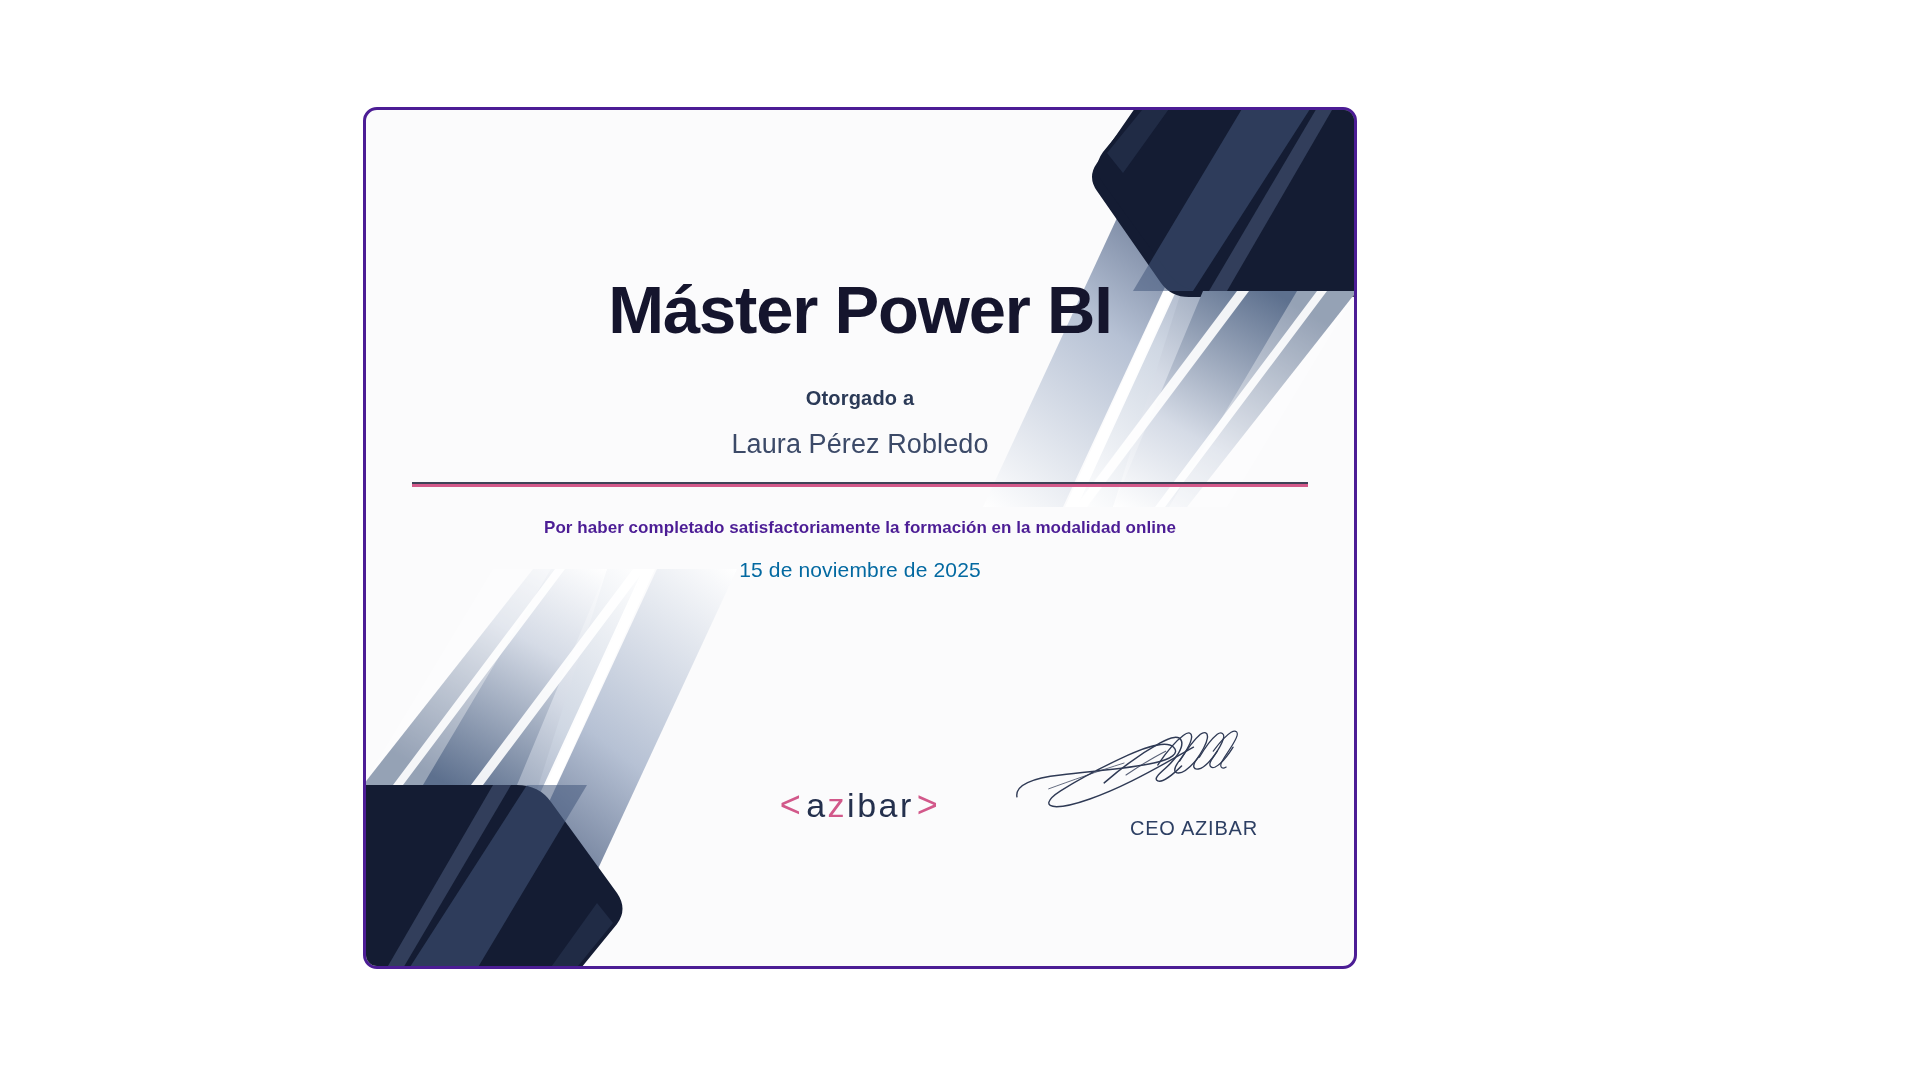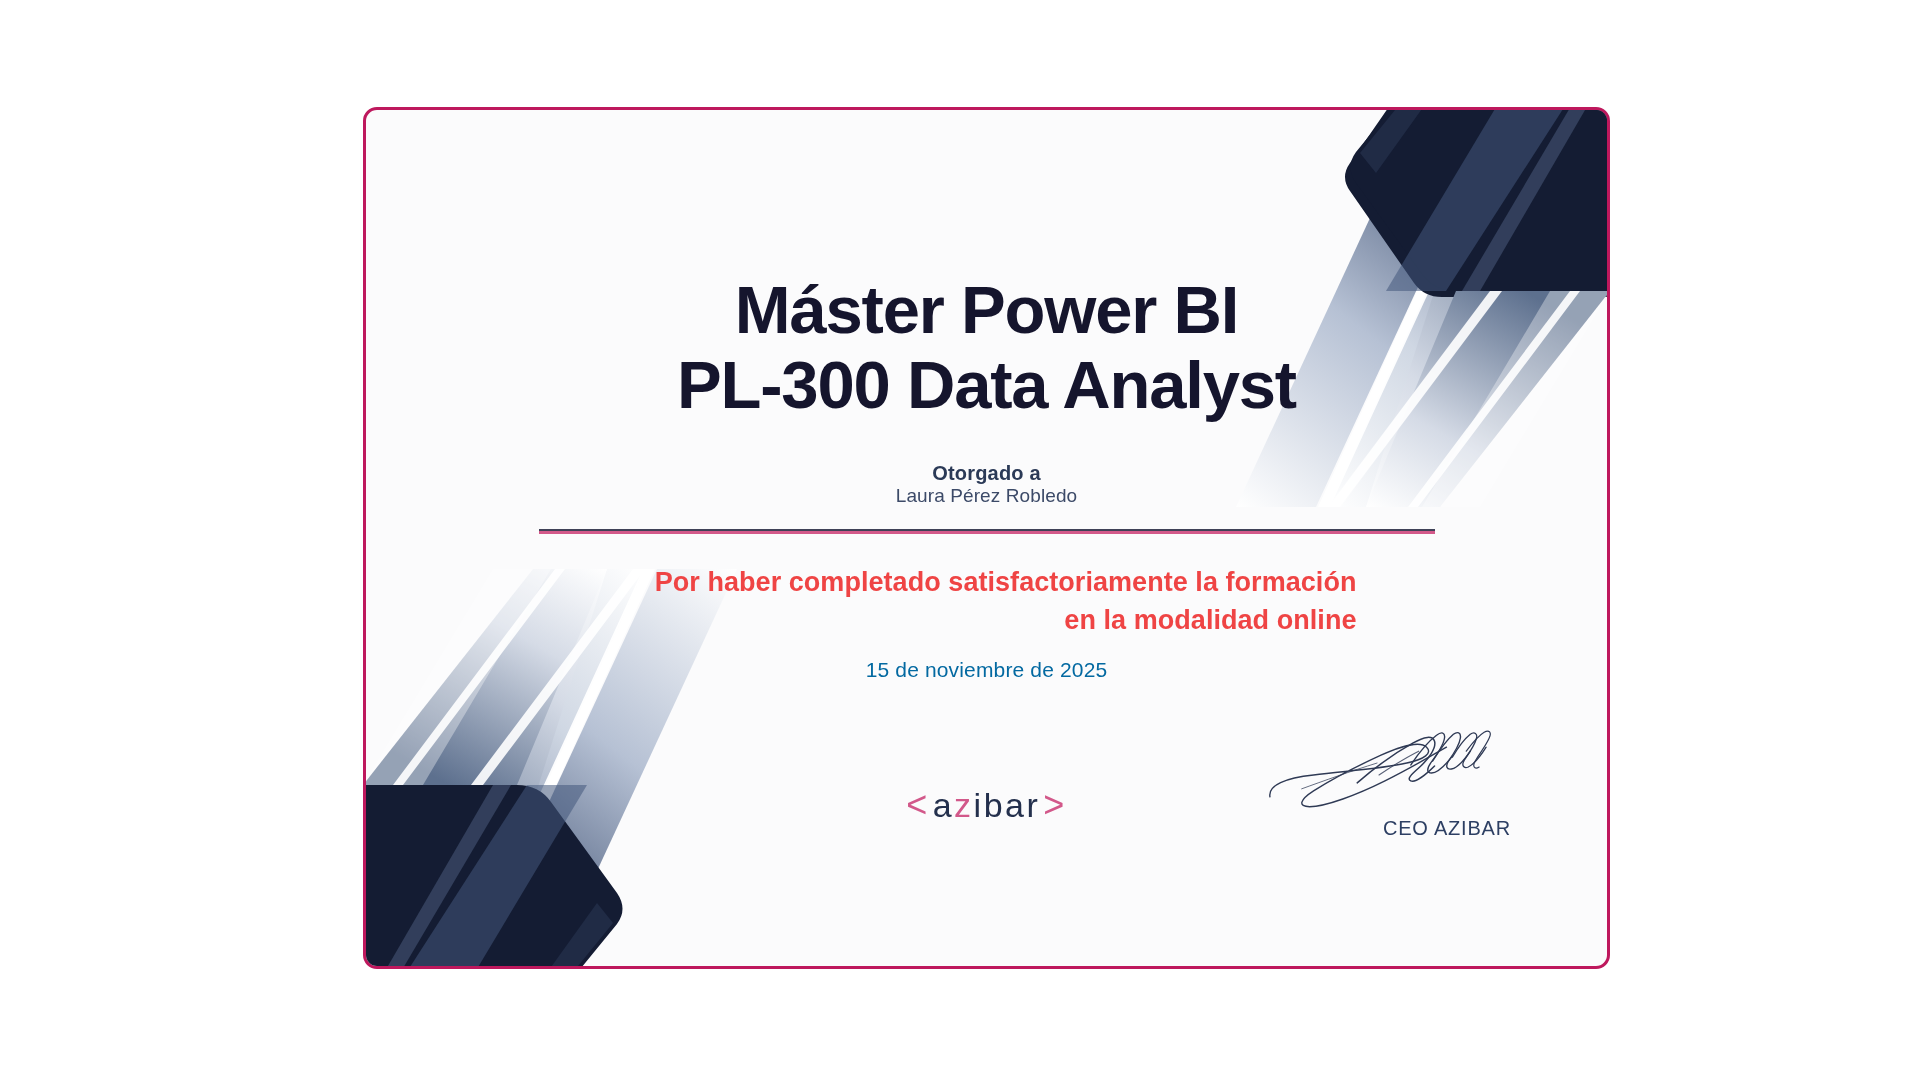--- a/index.html
+++ b/index.html
@@ -21,24 +21,24 @@
     width: 1920px;
     height: 1080px;
     background: #ffffff;
   }
 
   
   .certificate {
     position: absolute;
     left: 363px;
     top: 107px;
-    width: 1247px;
+    width: 994px;
     height: 862px;
     background: #fbfbfc;
-    border: 3px solid #be185d;
+    border: 3px solid #4c1d95;
     border-radius: 14px;
     box-sizing: border-box;
     overflow: hidden;
   }
 
   
   .deco {
     position: absolute;
     width: 420px;
     height: 400px;
@@ -81,22 +81,23 @@
 
   .awarded-label {
     margin-top: 40px;
     color: #2b3a57;
     font-size: 20px;
     font-weight: 700;
     letter-spacing: 0.2px;
   }
 
   .recipient {
+    margin-top: 19px;
     color: #3c4a68;
-    font-size: 19px;
+    font-size: 27px;
     font-weight: 400;
     letter-spacing: 0.1px;
   }
 
   .divider-wrap {
     margin-top: 22px;
     width: 896px;
     height: 5px;
     position: relative;
   }
@@ -111,23 +112,23 @@
     position: absolute;
     left: 0; top: 2px;
     width: 100%;
     height: 3px;
     background: #d3598a;
   }
 
   .body-text {
     margin-top: 29px;
     width: 740px;
-    text-align: right;
-    color: #ef4444;
-    font-size: 27px;
+    text-align: center;
+    color: #4c1d95;
+    font-size: 17px;
     font-weight: 700;
     line-height: 1.42;
     letter-spacing: 0.05px;
   }
 
   .date {
     margin-top: 18px;
     color: #0369a1;
     font-size: 21px;
     font-weight: 400;
@@ -270,21 +271,20 @@
           <polygon points="300,184 312,184 150,400 138,400" fill="#ffffff" opacity="0.9"></polygon>
           <polygon points="380,184 390,184 228,400 218,400" fill="#ffffff" opacity="0.9"></polygon>
         </g>
       </svg>
     </div>
 
     <div class="content">
 
       <div class="title">
         <span class="title-line">Máster Power BI</span>
-        <span class="title-line">PL-300 Data Analyst</span>
       </div>
 
       <div class="awarded-label">Otorgado a</div>
 
       <div class="recipient">Laura Pérez Robledo</div>
 
       <div class="divider-wrap">
         <div class="divider-dark"></div>
         <div class="divider-pink"></div>
       </div>

